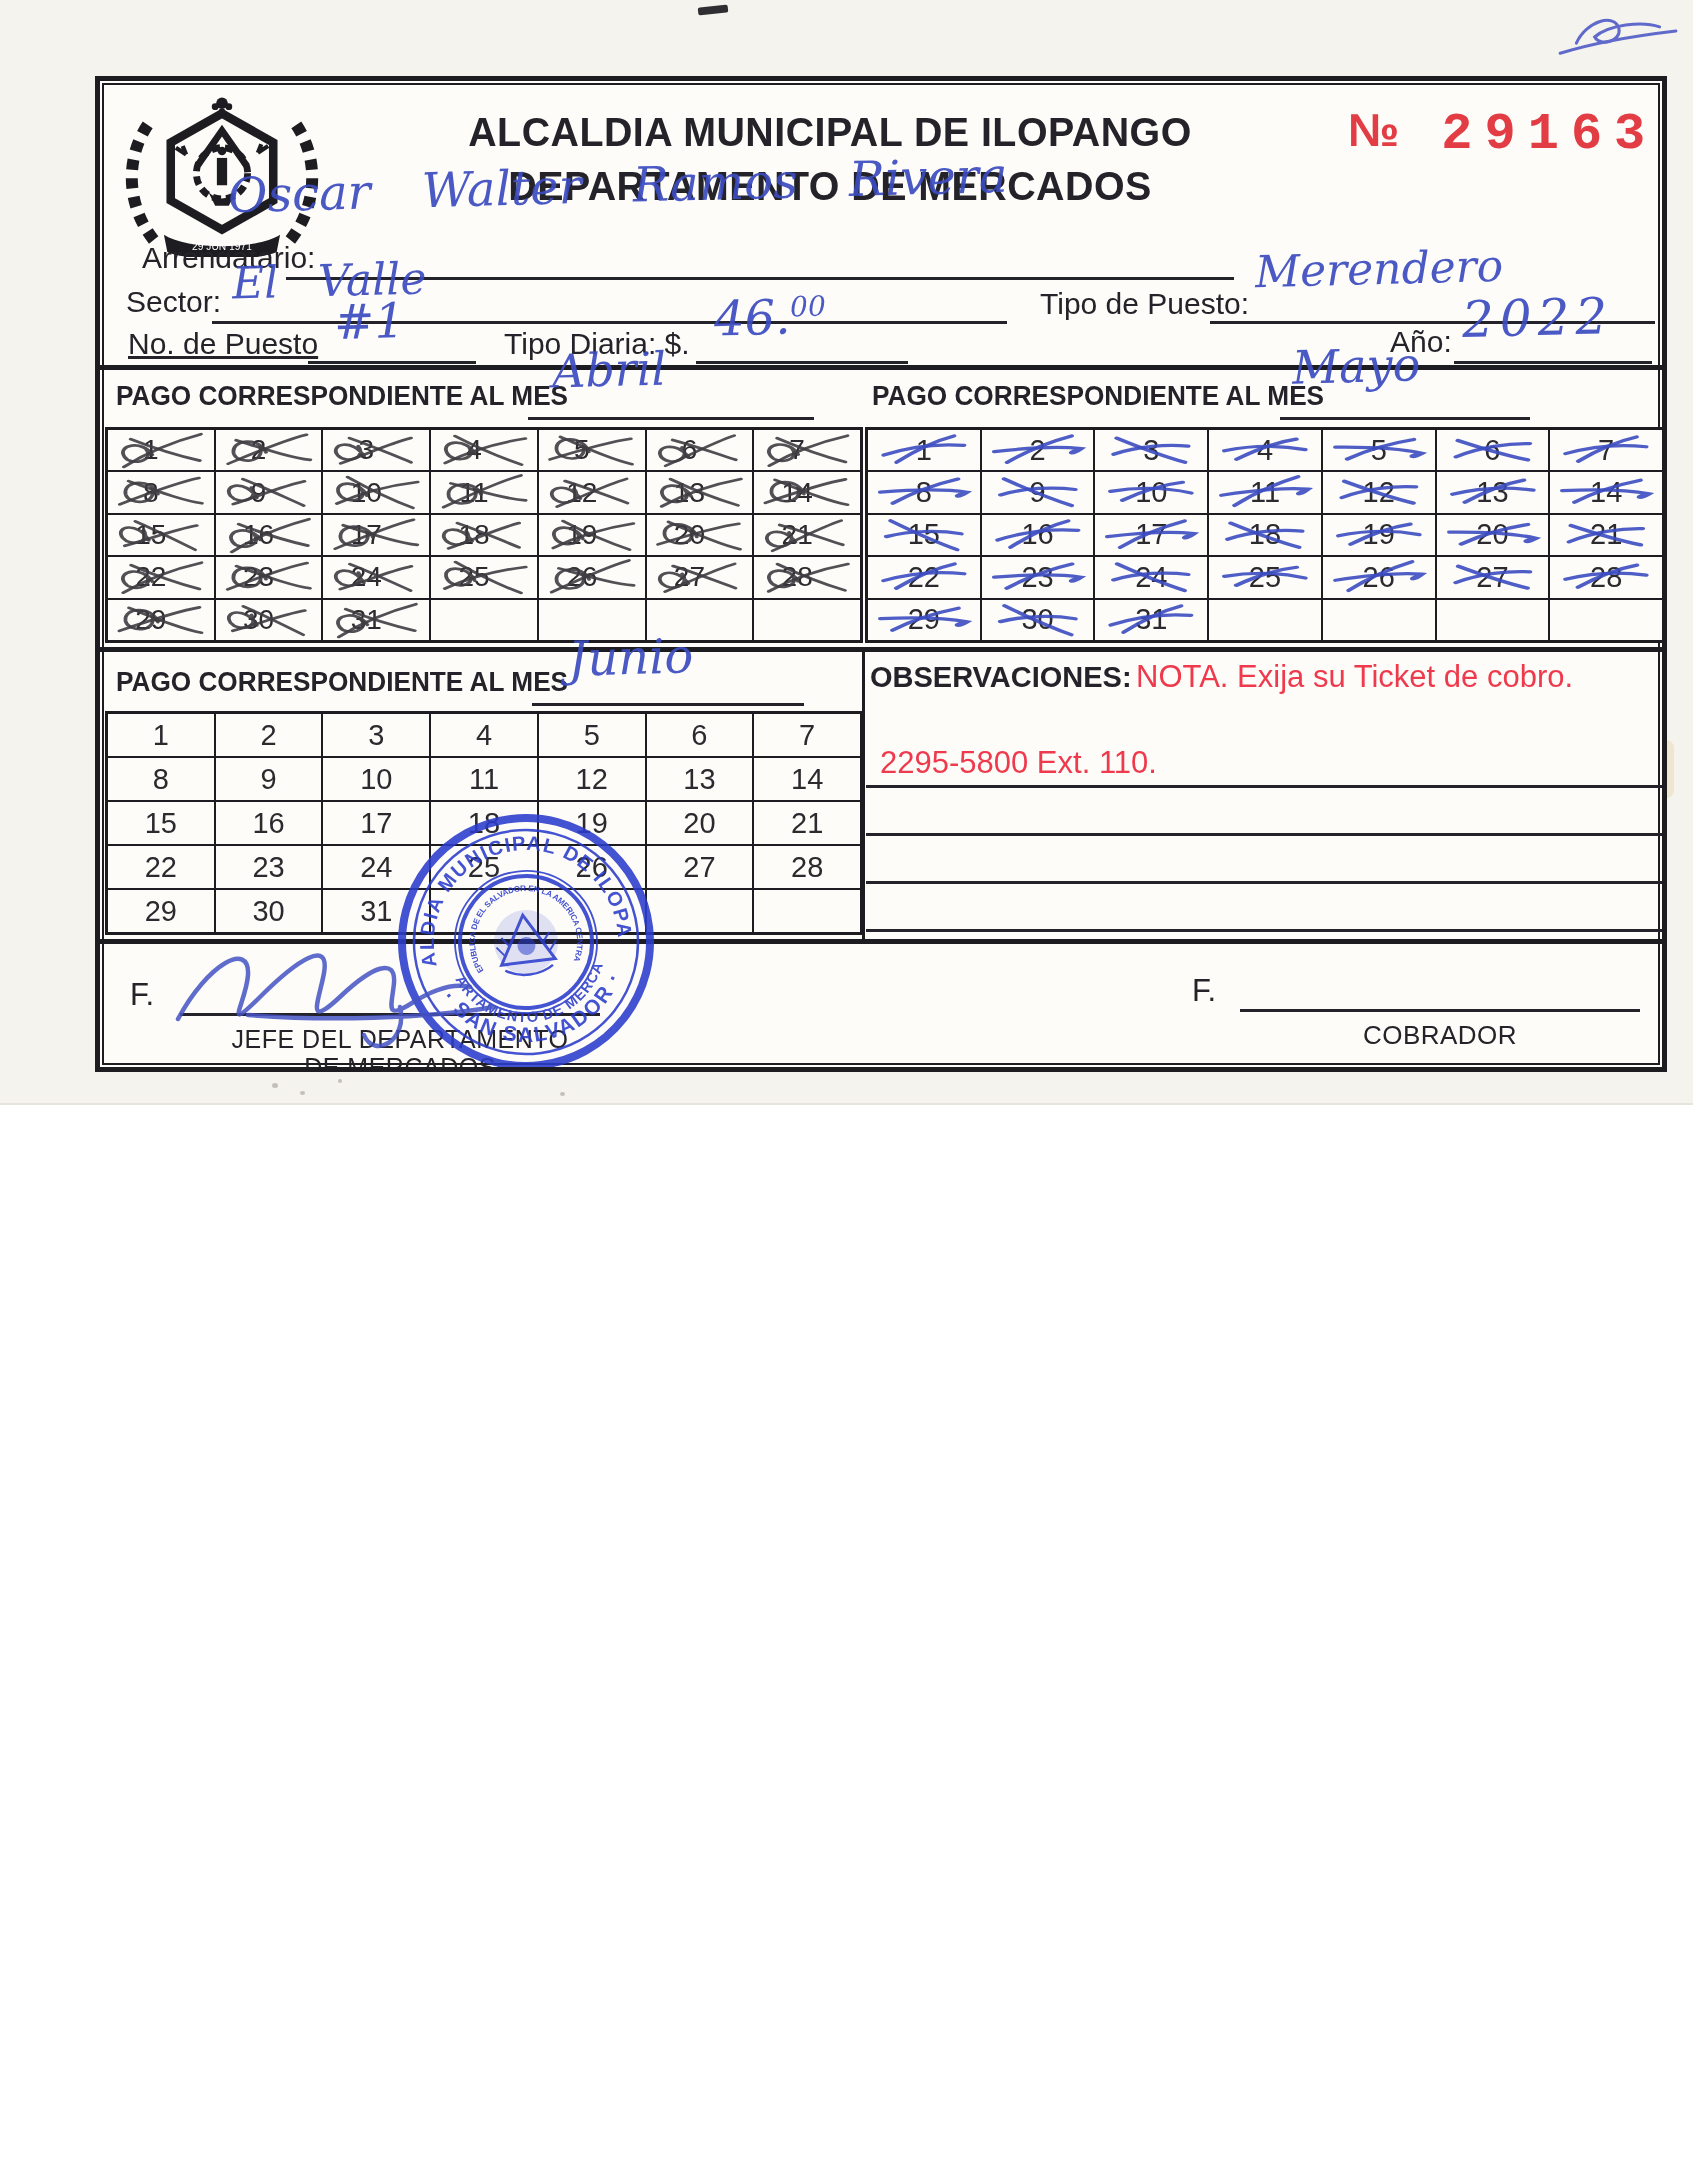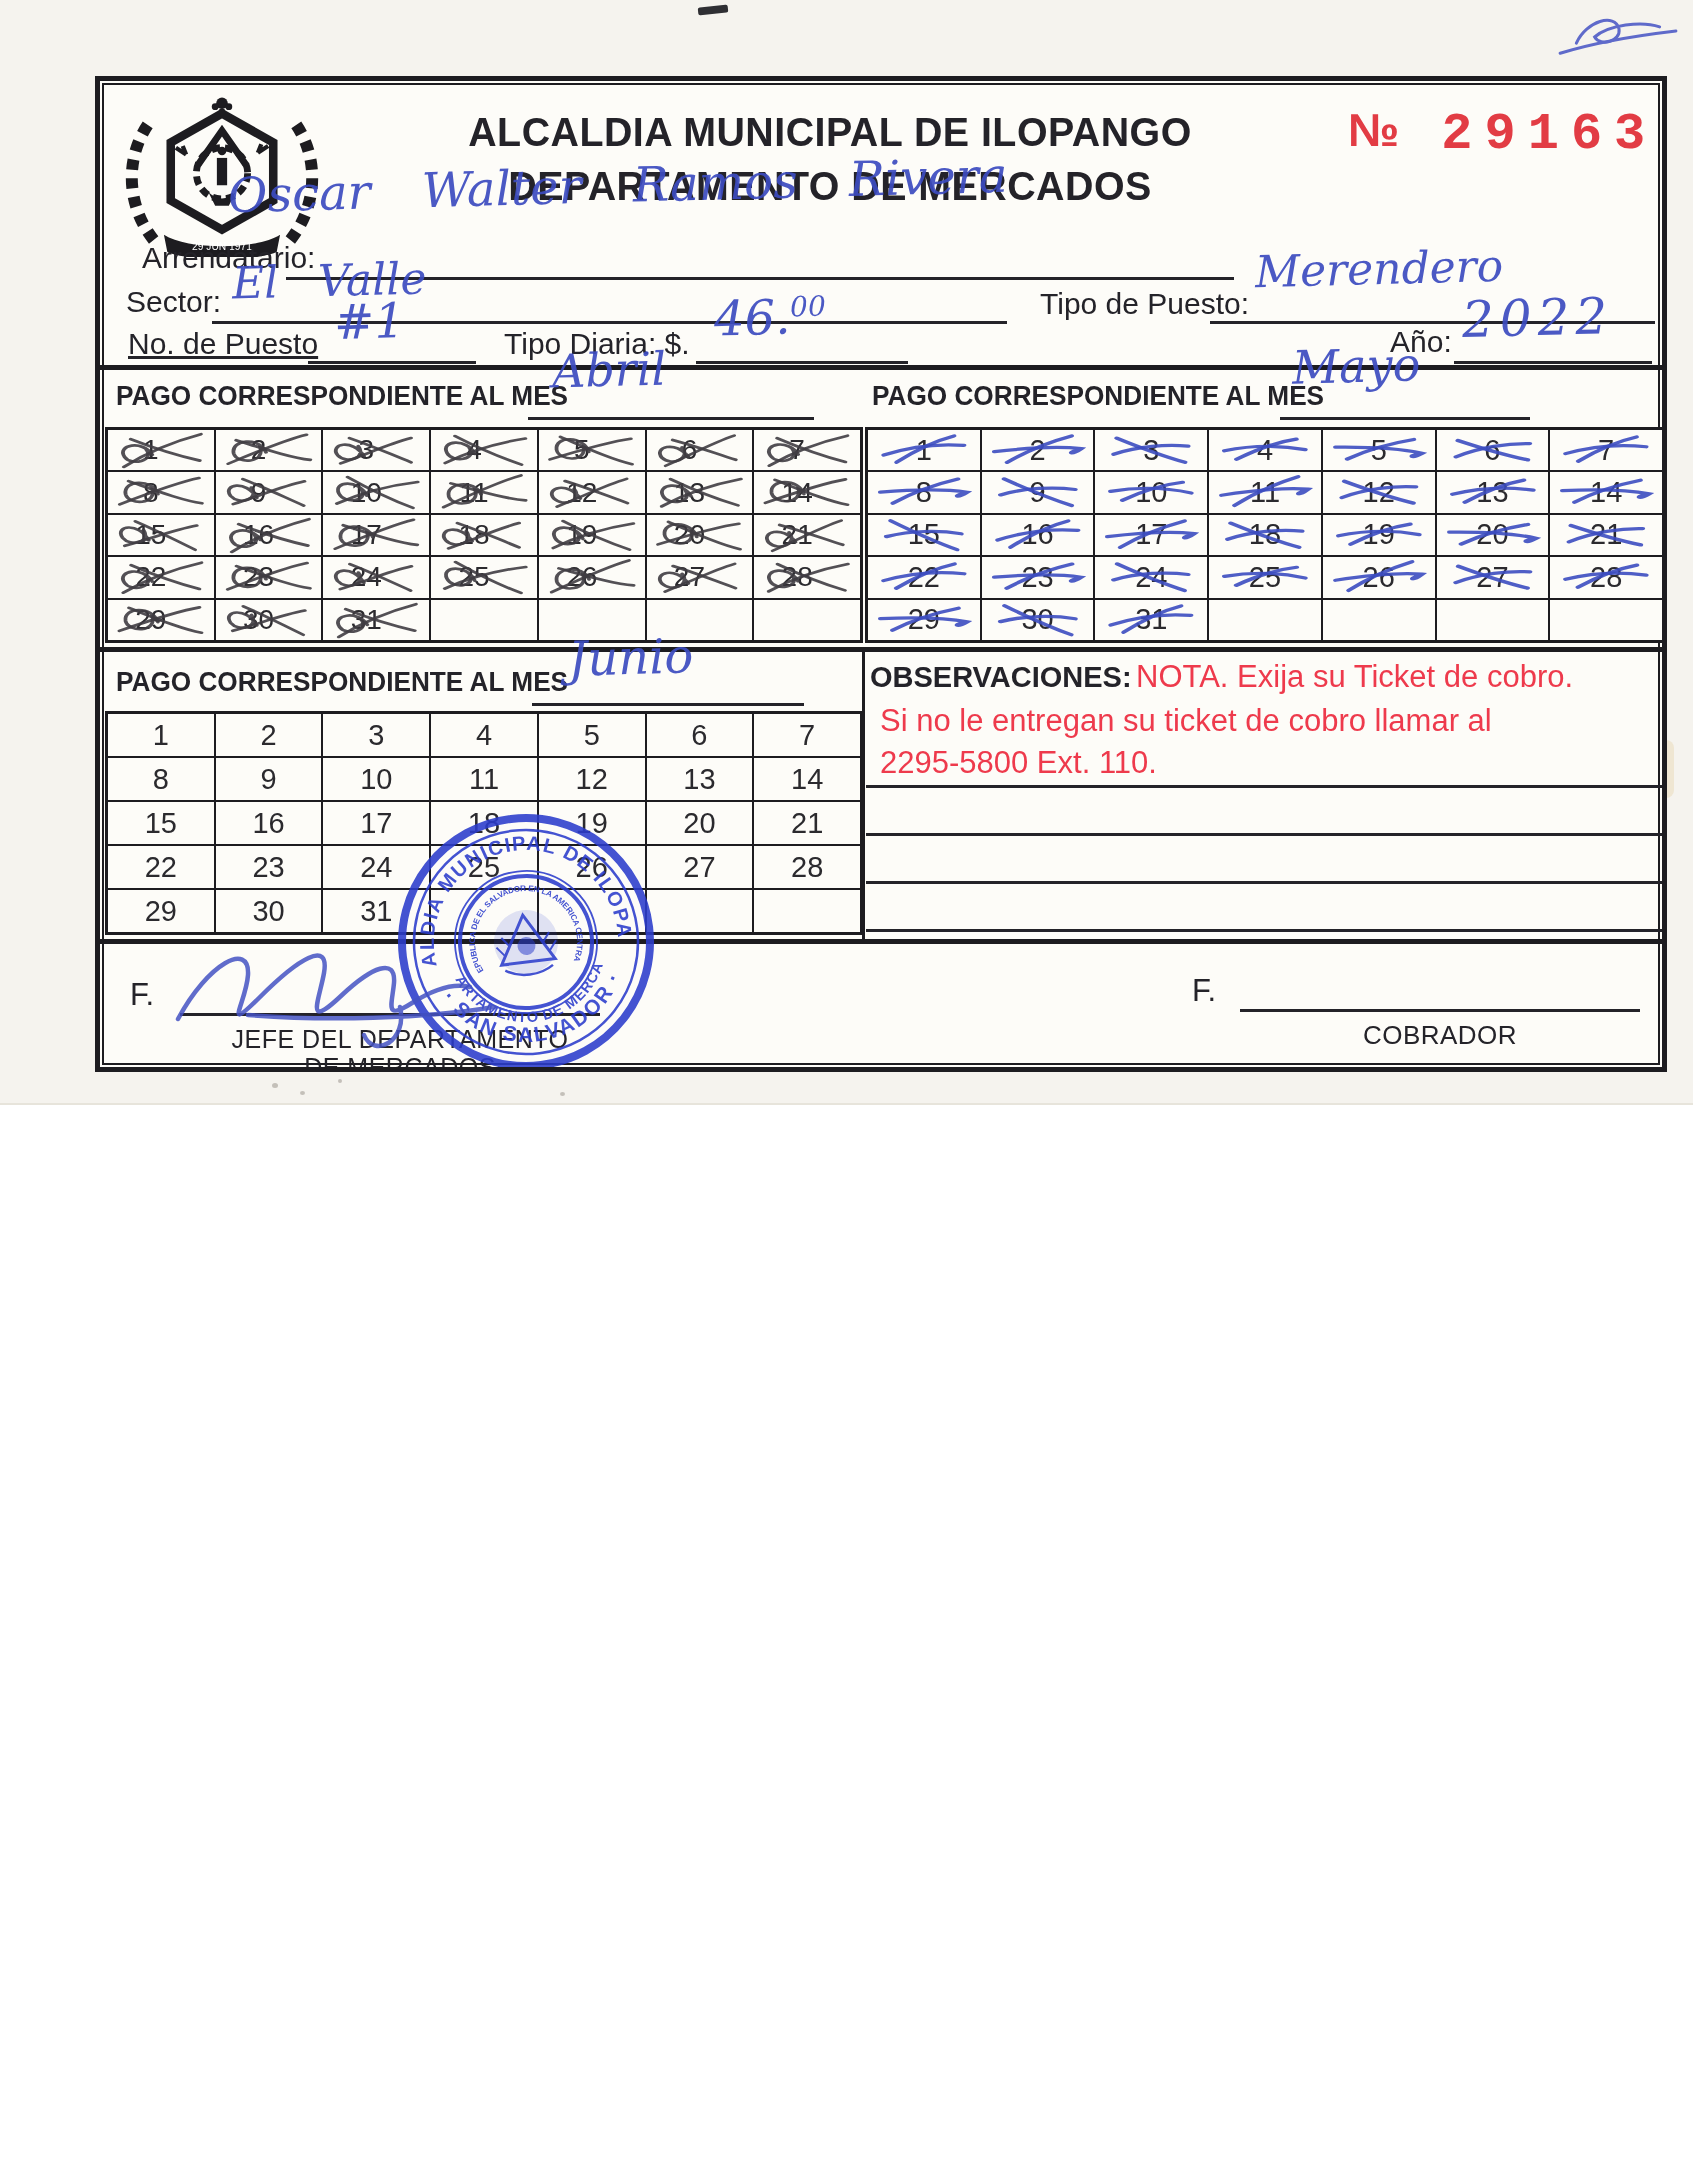--- a/index.html
+++ b/index.html
@@ -705,21 +705,20 @@
         <div class="cell"></div>
         <div class="cell"></div>
       </div>
 
     <div class="abs" style="left:762px;top:566px;height:292px;width:0;border-left:3px solid #1d1c20;"></div>
 
     <div class="abs obs-line" style="left:770px;top:578px;">
       <span class="obs-lbl">OBSERVACIONES:</span>
       <span class="obs-red">NOTA. Exija su Ticket de cobro.</span>
     </div>
-    <div class="abs obs-red" style="left:780px;top:622px;">Si no le entregan su ticket de cobro llamar al</div>
     <div class="abs obs-red" style="left:780px;top:664px;text-align:center;">2295-5800 Ext. 110.</div>
     <div class="abs rule" style="left:766px;top:704px;width:799px;"></div>
     <div class="abs rule" style="left:766px;top:752px;width:799px;"></div>
     <div class="abs rule" style="left:766px;top:800px;width:799px;"></div>
     <div class="abs rule" style="left:766px;top:848px;width:799px;"></div>
 
     <div class="abs thick" style="top:858px;"></div>
 
     <div class="abs lbl" style="left:30px;top:896px;font-size:31px;">F.</div>
     <div class="abs rule" style="left:80px;top:932px;width:420px;"></div>

